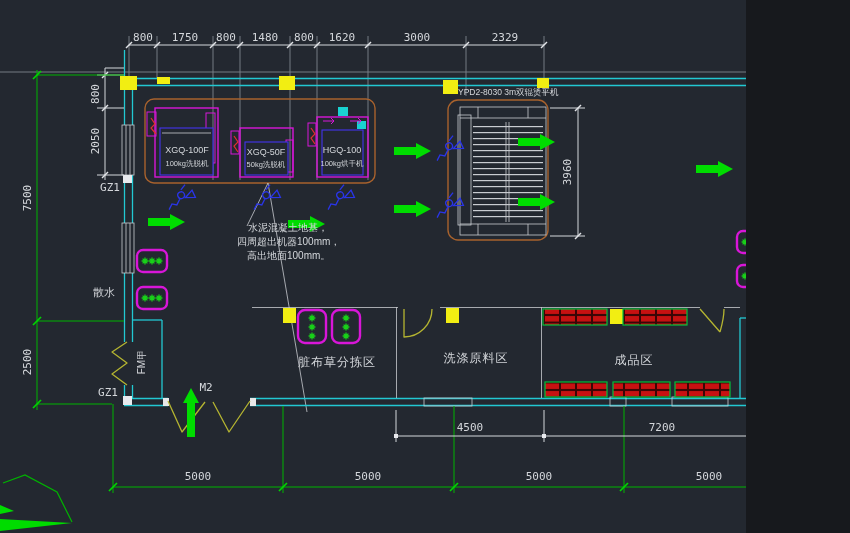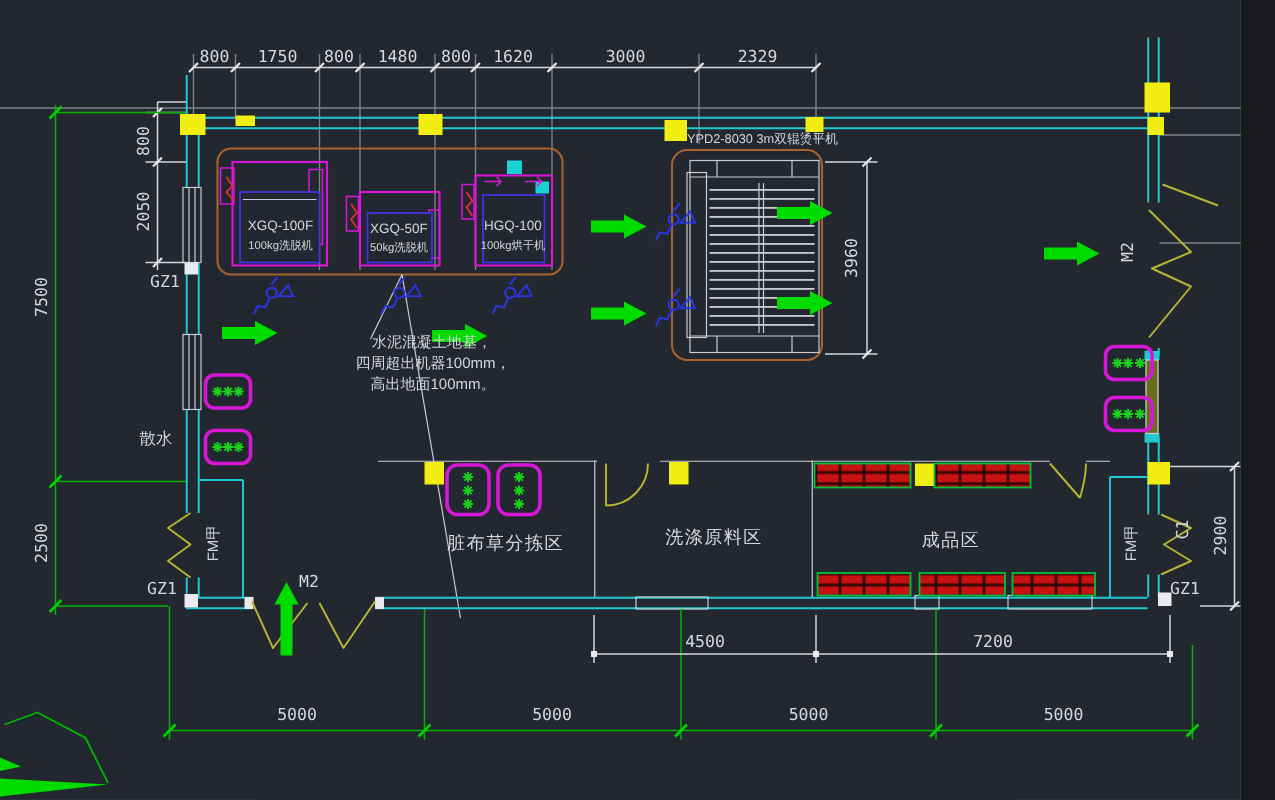--- a/index.html
+++ b/index.html
@@ -1,16 +1,16 @@
 <!DOCTYPE html>
 <html><head>
 <meta charset="utf-8">
 <style>
   html,body{margin:0;padding:0;background:#17191d;}
-  .stage{position:relative;width:827px;height:533px;background:#737373;overflow:hidden;
+  .stage{position:relative;width:746px;height:533px;background:#22c55e;overflow:hidden;
          font-family:"Liberation Sans","DejaVu Sans",sans-serif;}
   svg{display:block}
   
   .w  {stroke:#d4d7db;stroke-width:1;fill:none}
   .w2 {stroke:#c9ccd1;stroke-width:0.8;fill:none}
   .g  {stroke:#00b400;stroke-width:1;fill:none}
   .gy {stroke:#7e838c;stroke-width:0.9;fill:none}
   .cy {stroke:#22c8d2;stroke-width:1.3;fill:none}
   .ye {stroke:#b5b531;stroke-width:1.3;fill:none;stroke-linejoin:round}
   .mg {stroke:#d816d8;fill:none}

